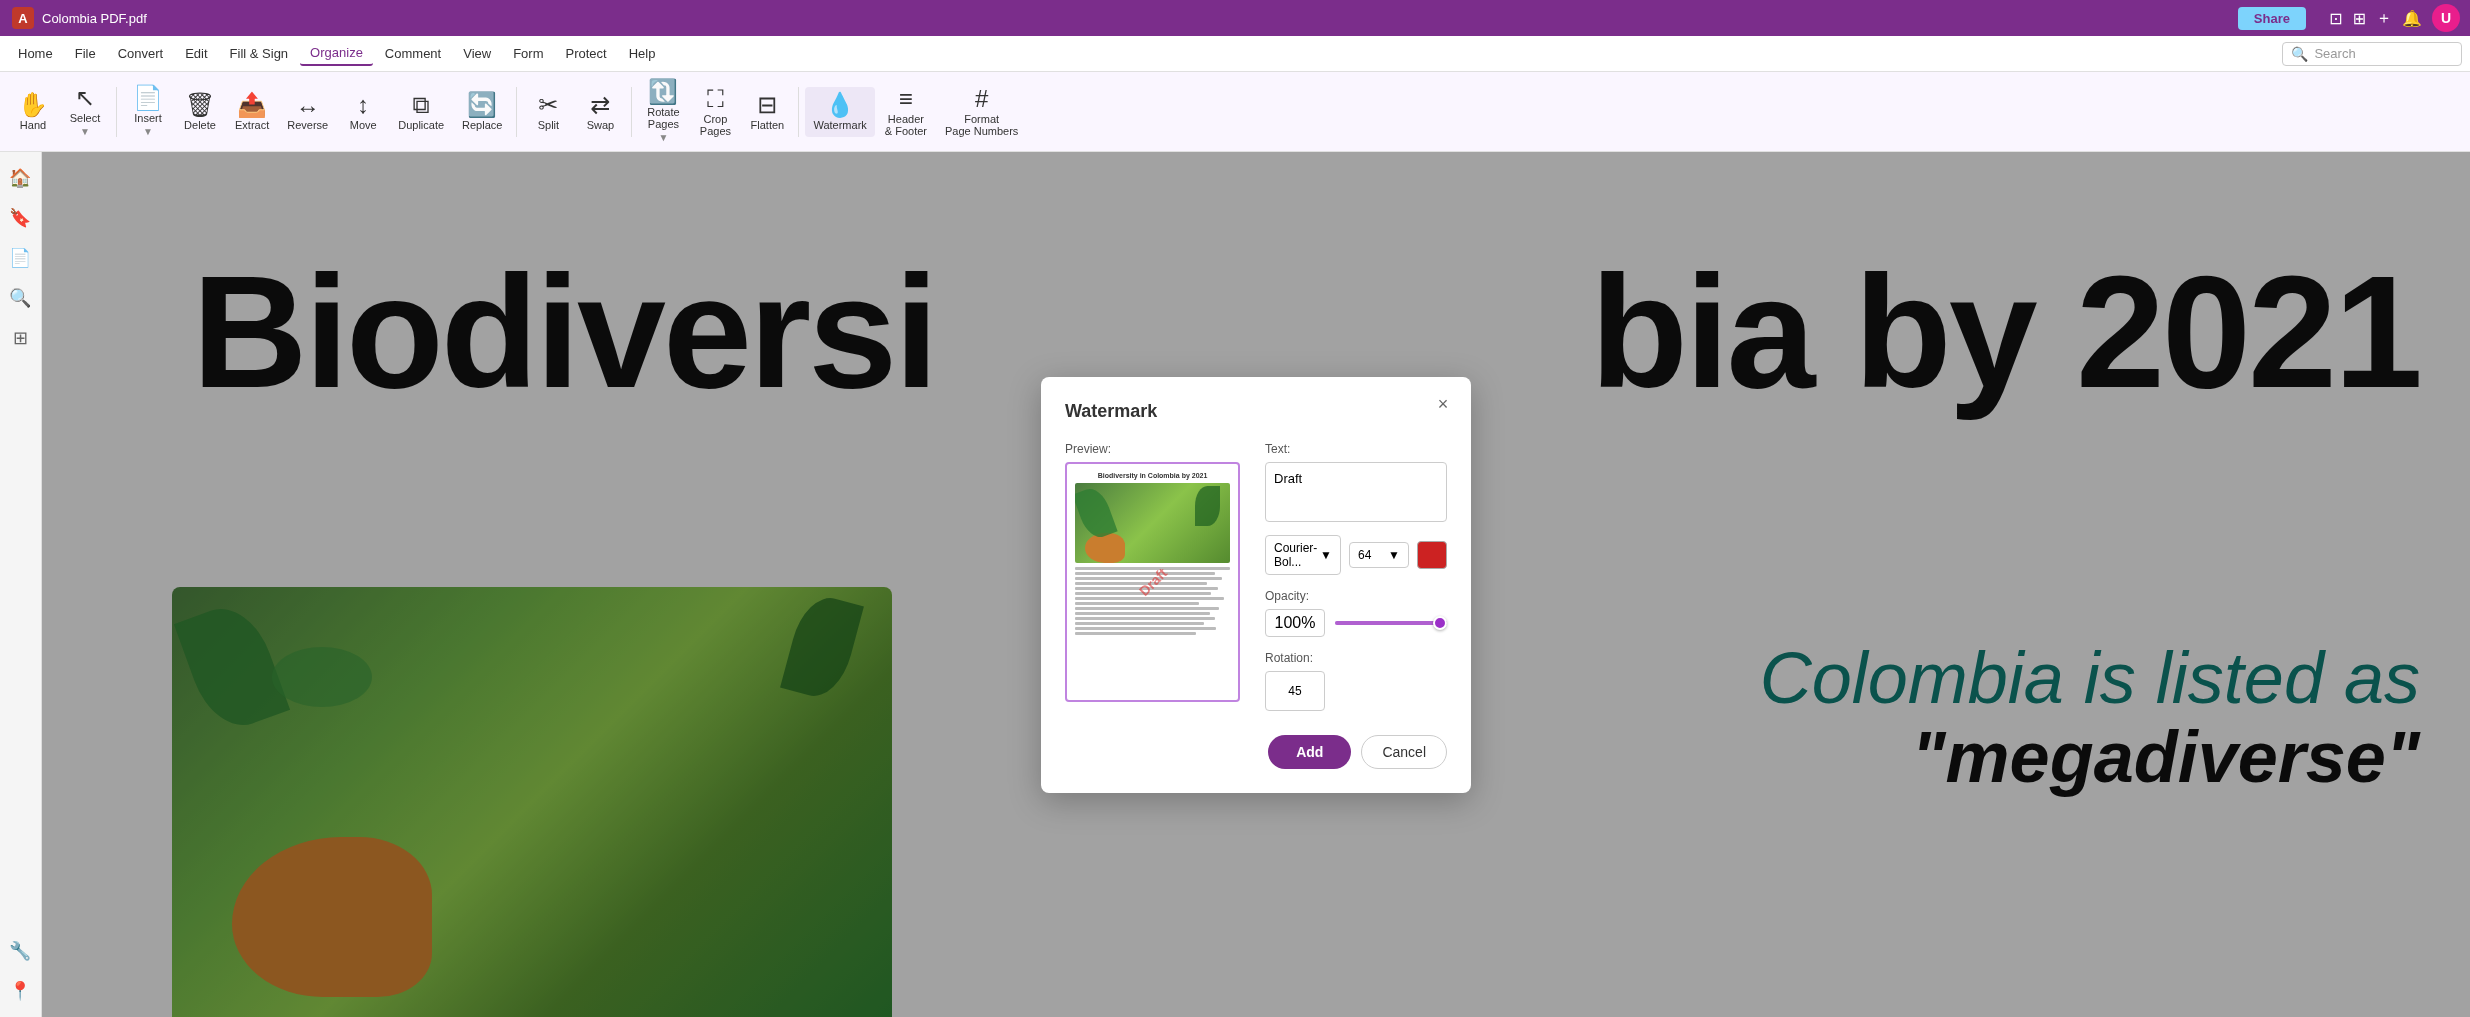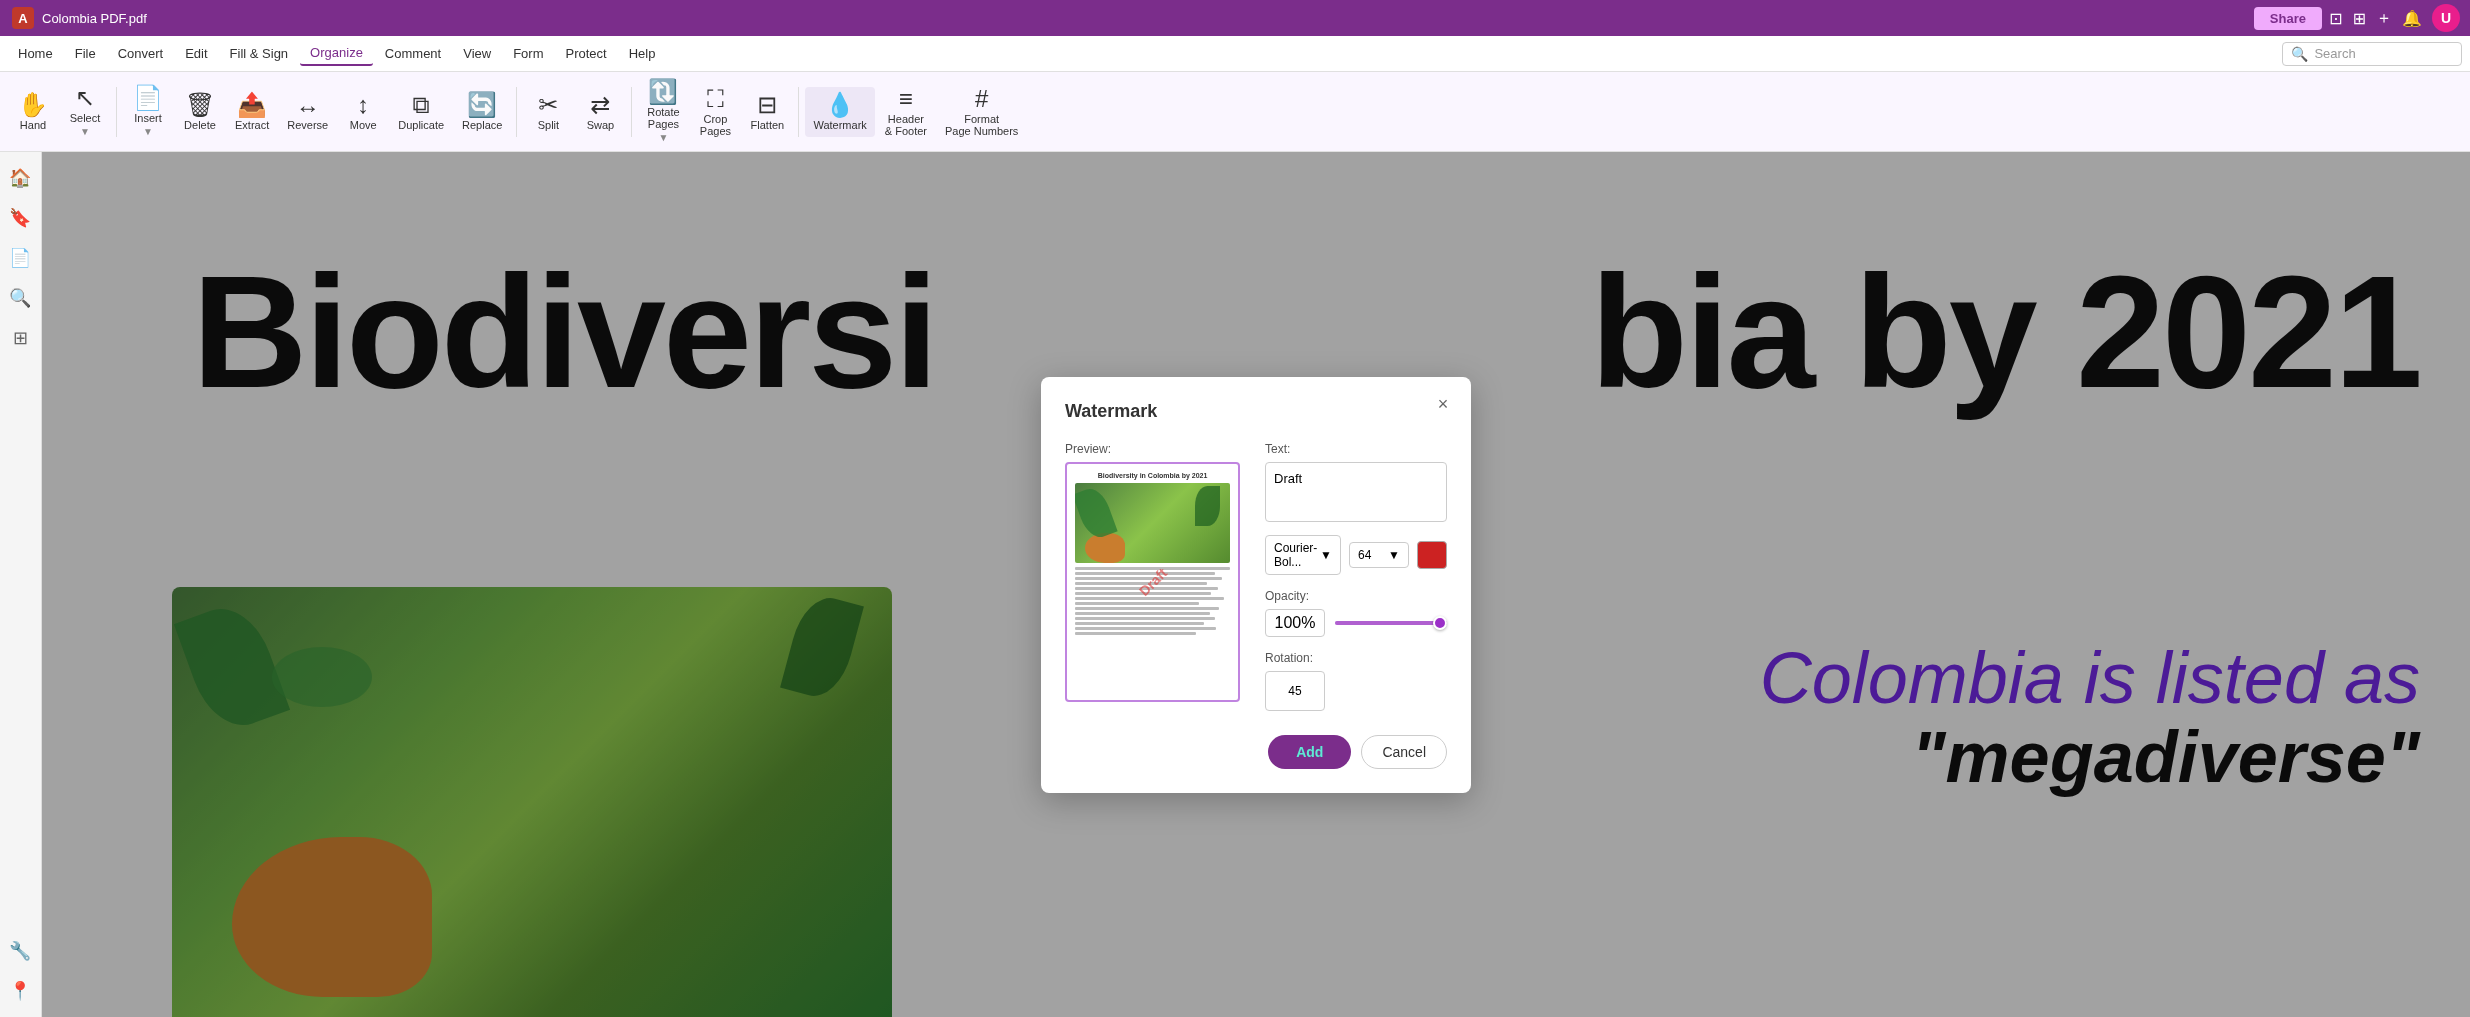--- a/index.html
+++ b/index.html
@@ -12,22 +12,22 @@
       display: flex;
       align-items: center;
       padding: 0 12px;
       color: white;
       gap: 8px;
       position: relative;
     }
     .title-bar-name { font-size: 13px; color: white; }
     .title-bar-share {
       position: absolute;
-      right: 148px;
-      background: #f0abfc;
+      right: 164px;
+      background: #7dd3fc;
       color: #7b2d8b;
       border: none;
       border-radius: 4px;
       padding: 4px 16px;
       font-size: 13px;
       font-weight: 600;
       cursor: pointer;
     }
     .title-bar-icons {
       position: absolute;
@@ -356,21 +356,21 @@
     }
 
     .dialog-footer {
       display: flex;
       justify-content: flex-end;
       gap: 10px;
       margin-top: 24px;
     }
     .btn-add {
       background: #7b2d8b;
-      color: #5eead4;
+      color: #ffffff;
       border: none;
       border-radius: 20px;
       padding: 8px 28px;
       font-size: 14px;
       font-weight: 600;
       cursor: pointer;
     }
     .btn-cancel {
       background: white;
       color: #333;
@@ -526,21 +526,21 @@
         <div class="jungle-bg">
           <div class="cheetah-shape"></div>
 
           <div style="position:absolute;top:20px;left:20px;width:80px;height:120px;background:#2e7d32;border-radius:0 50% 0 50%;transform:rotate(-20deg);opacity:0.8;"></div>
           <div style="position:absolute;top:10px;right:40px;width:60px;height:100px;background:#1b5e20;border-radius:50% 0 50% 0;transform:rotate(15deg);opacity:0.7;"></div>
           <div style="position:absolute;top:60px;left:100px;width:100px;height:60px;background:#388e3c;border-radius:50%;opacity:0.6;"></div>
         </div>
       </div>
 
       <div style="position:absolute;bottom:220px;right:50px;text-align:right;">
-        <div style="font-style:italic;font-size:72px;font-weight:400;color:#6d28d9;line-height:1.1;">Colombia is listed as</div>
+        <div style="font-style:italic;font-size:72px;font-weight:400;color:#0f766e;line-height:1.1;">Colombia is listed as</div>
         <div style="font-style:italic;font-size:72px;font-weight:900;color:#111;line-height:1.1;">"megadiverse"</div>
       </div>
     </div>
 
     <div class="modal-overlay">
       <div class="dialog">
         <div class="dialog-title">Watermark</div>
         <div class="dialog-close">×</div>
 
         <div class="dialog-body">

